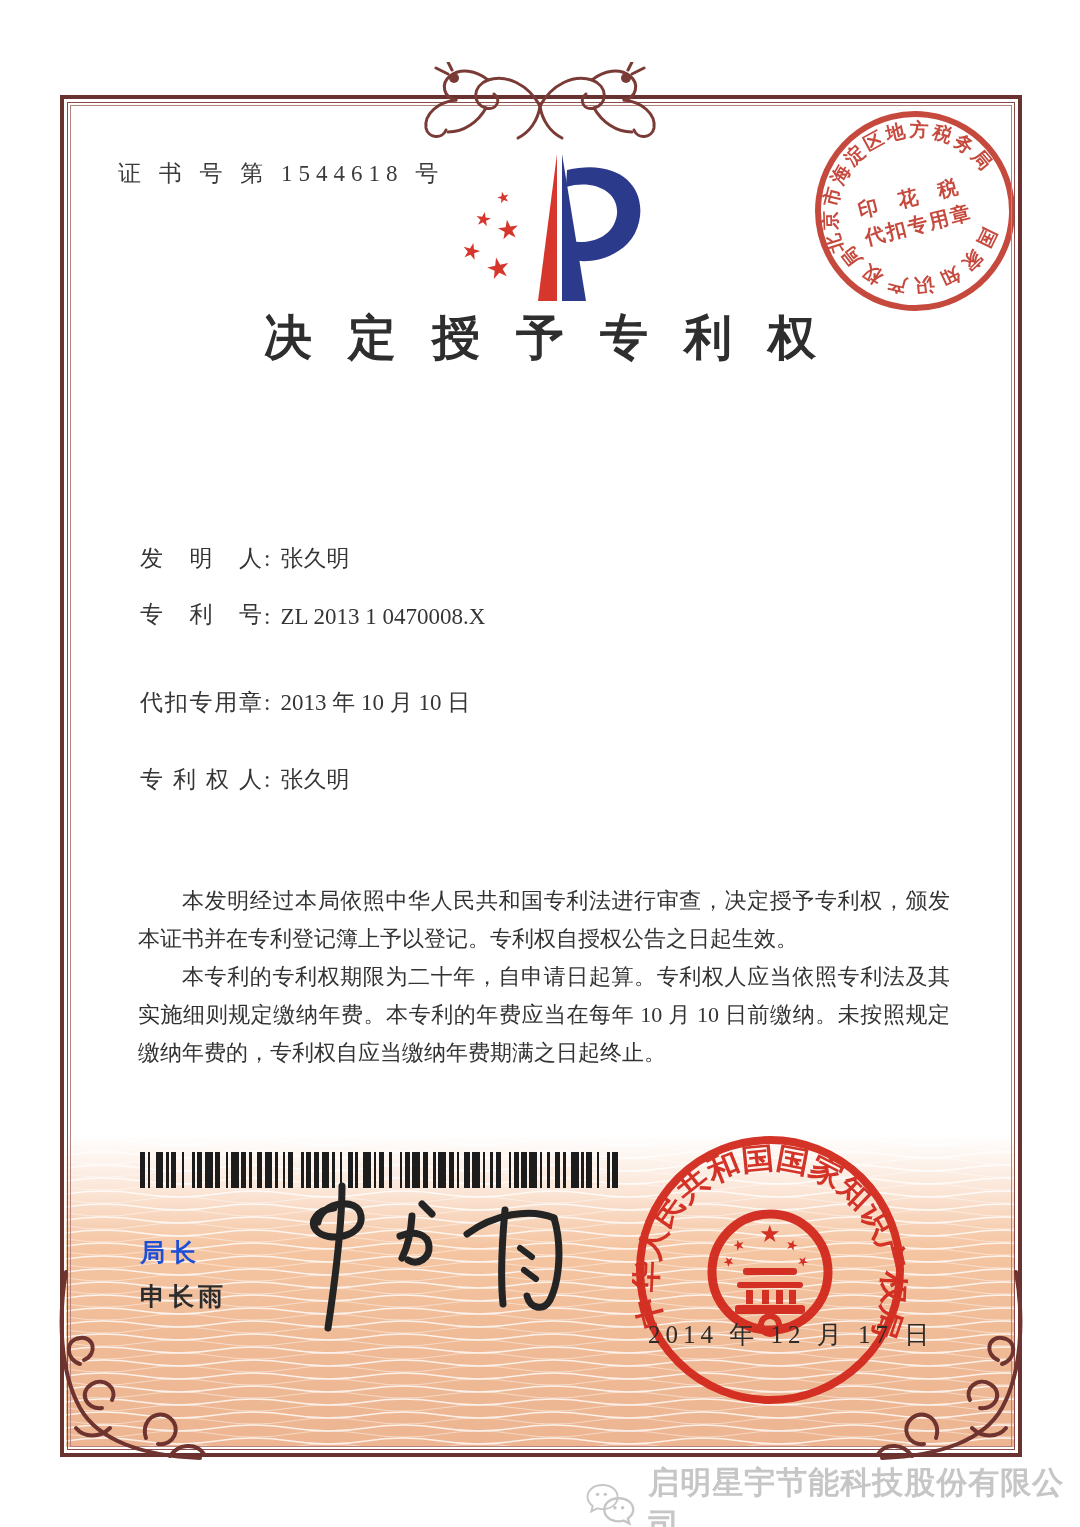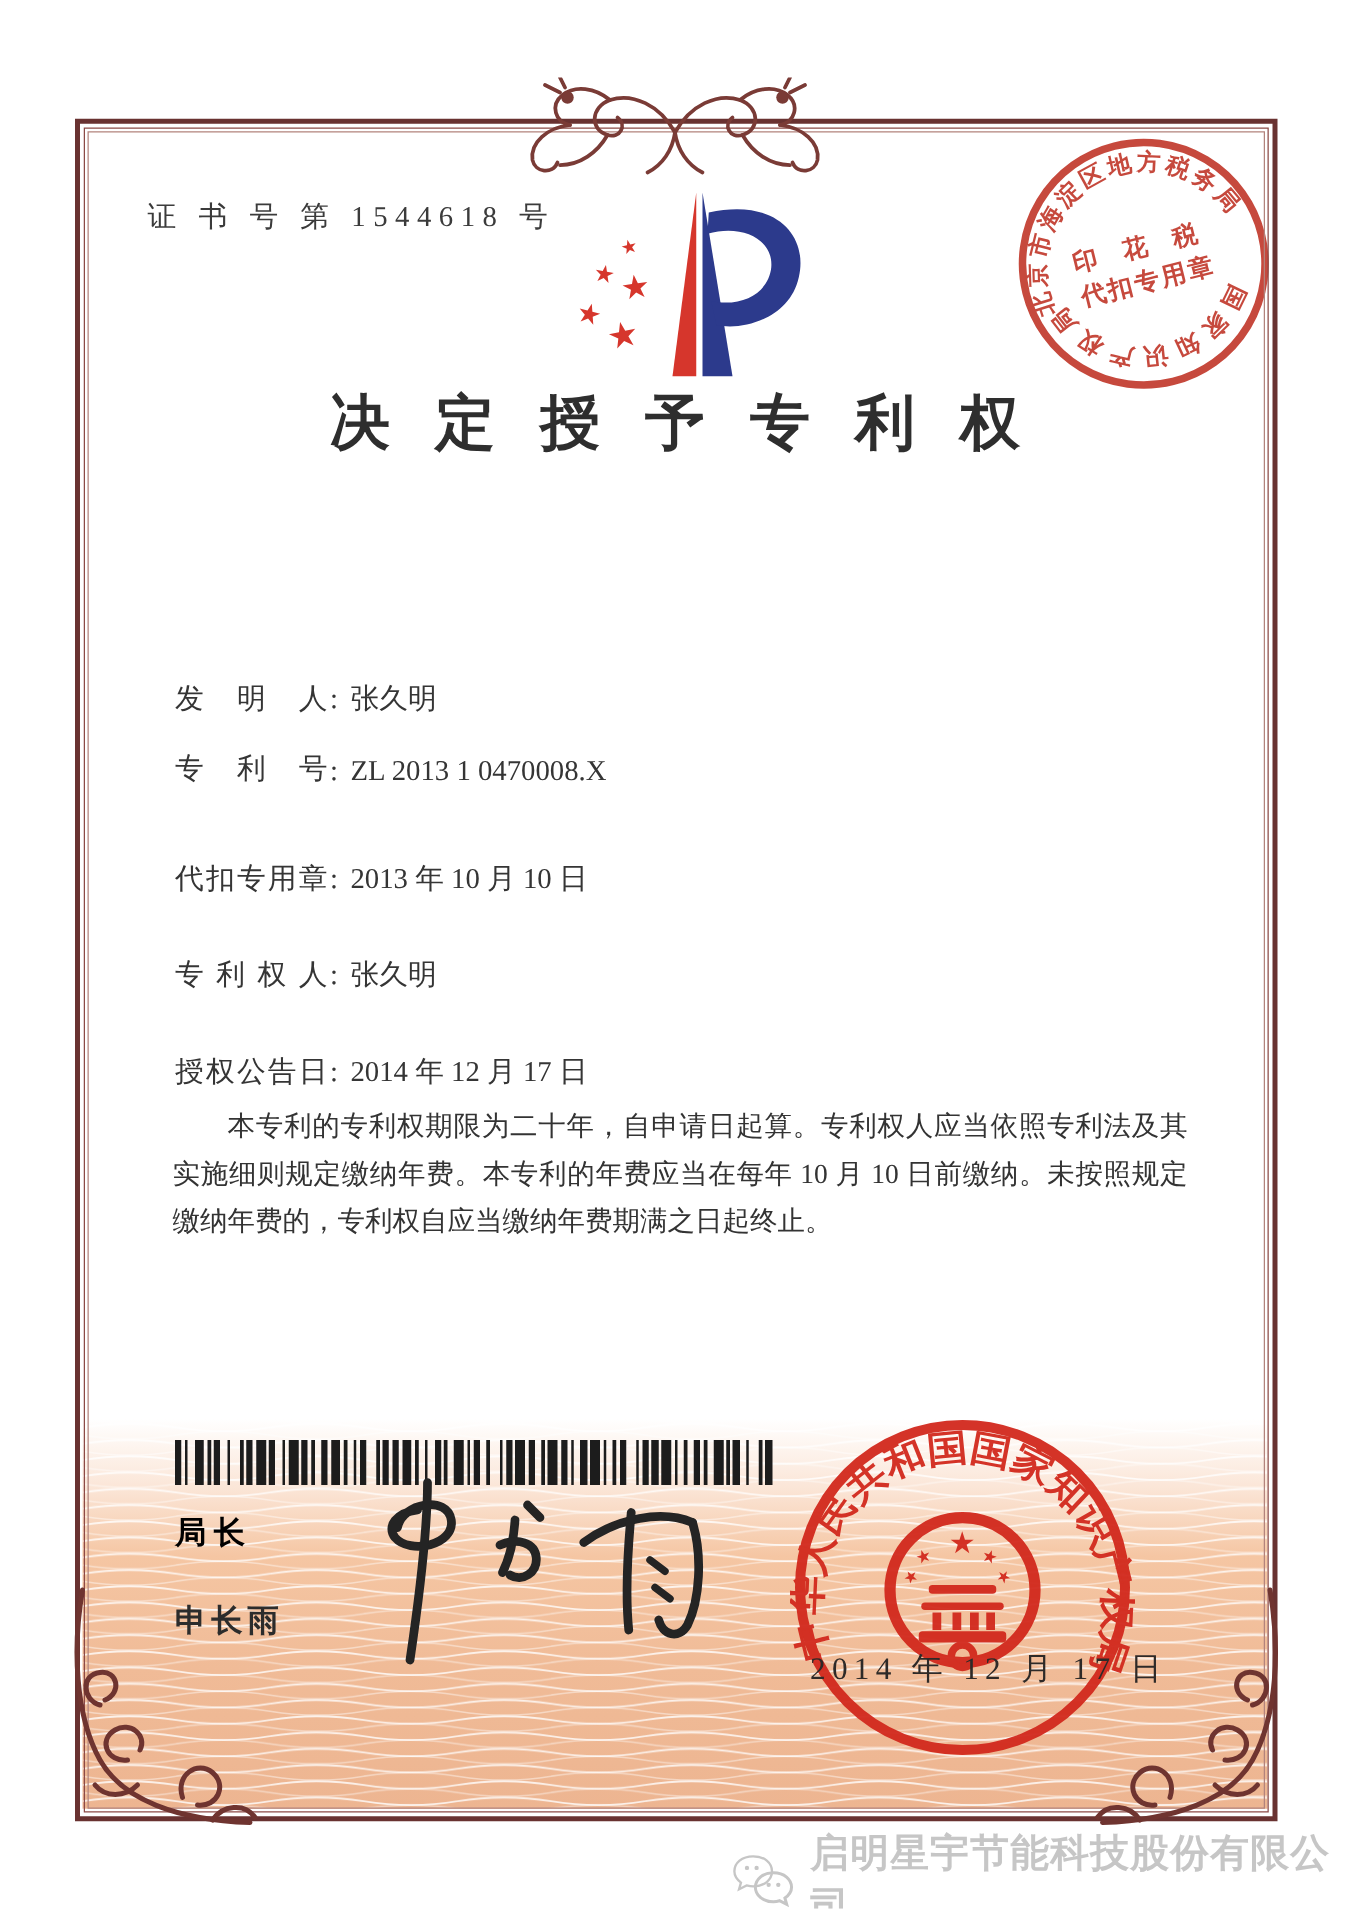--- a/index.html
+++ b/index.html
@@ -24,21 +24,21 @@
   .field .colon{margin:0 10px 0 2px;}
   .f0{top:452px}.f1{top:543px}.f2{top:599px}.f3{top:687px}.f4{top:764px}.f5{top:842px}
   .paras{position:absolute;left:138px;top:882px;width:812px;z-index:3;
          font-size:22px;line-height:38px;text-align:justify;color:#333;}
   .paras p{margin:0;text-indent:2em;}
   
   .barcode{position:absolute;left:140px;top:1152px;width:480px;height:36px;z-index:4;
            display:flex;align-items:stretch;overflow:hidden;}
   .barcode .b{height:100%;}
   
-  .signer-title{position:absolute;left:140px;top:1209px;font-size:25px;color:#000000;z-index:4;
+  .signer-title{position:absolute;left:140px;top:1236px;font-size:25px;color:#1d4ed8;z-index:4;
                 font-family:"Liberation Sans","DejaVu Sans",sans-serif;font-weight:700;letter-spacing:6px;}
   .signer-name{position:absolute;left:140px;top:1280px;font-size:25px;color:#2c2c2c;z-index:4;
                font-family:"Liberation Sans","DejaVu Sans",sans-serif;font-weight:700;letter-spacing:4px;}
   .signature{position:absolute;left:262px;top:1178px;z-index:4;}
   
   .tax-stamp{position:absolute;left:808px;top:104px;z-index:4;transform:rotate(-14deg);opacity:.92;}
   .office-stamp{position:absolute;left:632px;top:1132px;z-index:4;opacity:.95;}
   .stamp-date{position:absolute;left:648px;top:1318px;z-index:5;font-size:25px;letter-spacing:5px;
               color:#2e2a28;white-space:nowrap;}
   .page-footer{position:absolute;left:60px;top:1390px;width:954px;text-align:center;z-index:4;
@@ -114,25 +114,23 @@
   </div>
   <div class="field f2">
     <span class="lbl">专利号</span><span class="colon">:</span><span>ZL 2013 1 0470008.X</span>
   </div>
   <div class="field f3">
     <span class="lbl">代扣专用章</span><span class="colon">:</span><span>2013 年 10 月 10 日</span>
   </div>
   <div class="field f4">
     <span class="lbl">专利权人</span><span class="colon">:</span><span>张久明</span>
   </div>
-  <div class="field f5">
-    <span class="lbl">授权公告日</span><span class="colon">:</span><span>2014 年 12 月 17 日</span>
-  </div>
 
   <div class="paras">
+    <p>本发明经过本局依照中华人民共和国专利法进行审查，决定授予专利权，颁发本证书并在专利登记簿上予以登记。专利权自授权公告之日起生效。</p>
     <p>本专利的专利权期限为二十年，自申请日起算。专利权人应当依照专利法及其实施细则规定缴纳年费。本专利的年费应当在每年 10 月 10 日前缴纳。未按照规定缴纳年费的，专利权自应当缴纳年费期满之日起终止。</p>
   </div>
 
   <div class="barcode" id="barcode">
       <div class="b" style="width: 5.2px; background: rgb(28, 28, 28);"></div>
       <div class="b" style="width: 2.6px; background: transparent;"></div>
       <div class="b" style="width: 2.6px; background: rgb(28, 28, 28);"></div>
       <div class="b" style="width: 5.2px; background: transparent;"></div>
       <div class="b" style="width: 7.8px; background: rgb(28, 28, 28);"></div>
       <div class="b" style="width: 2.6px; background: transparent;"></div>

